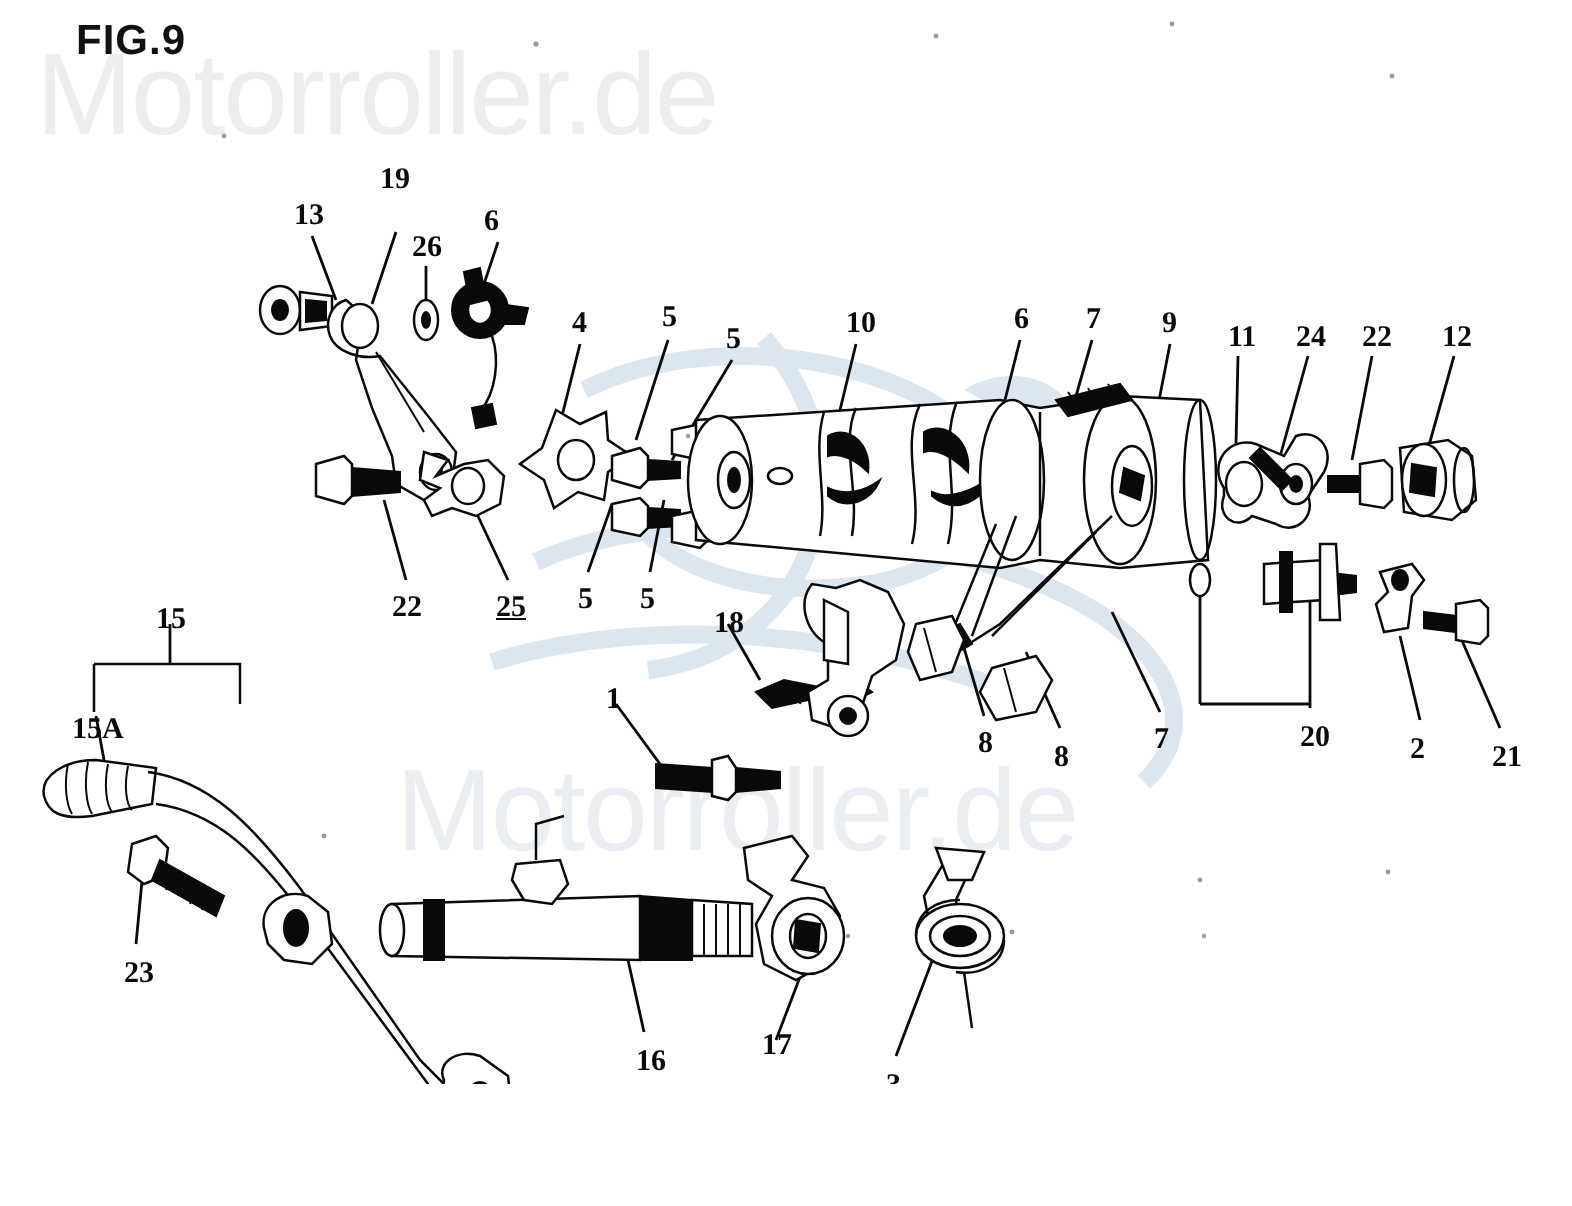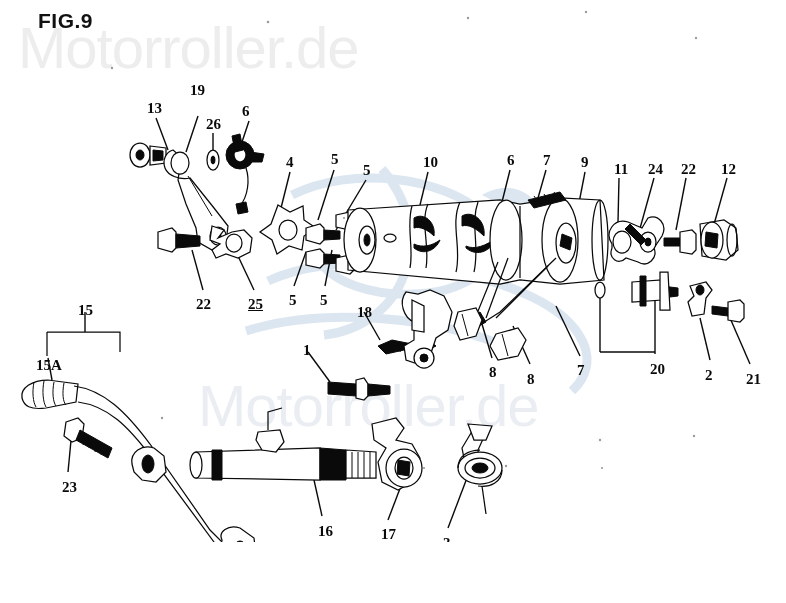--- a/index.html
+++ b/index.html
@@ -408,17 +408,17 @@
       <div class="callout" style="left: 489px; top: 365px;">8</div>
       <div class="callout" style="left: 527px; top: 372px;">8</div>
       <div class="callout" style="left: 577px; top: 363px;">7</div>
       <div class="callout" style="left: 650px; top: 362px;">20</div>
       <div class="callout" style="left: 705px; top: 368px;">2</div>
       <div class="callout" style="left: 746px; top: 372px;">21</div>
       <div class="callout" style="left: 78px; top: 303px;">15</div>
       <div class="callout" style="left: 36px; top: 358px;">15A</div>
       <div class="callout" style="left: 62px; top: 480px;">23</div>
       <div class="callout" style="left: 318px; top: 524px;">16</div>
-      <div class="callout" style="left: 381px; top: 527px;">17</div>
+      <div class="callout" style="left: 381px; top: 516px;">17</div>
       <div class="callout" style="left: 443px; top: 536px;">3</div>
     </div>
 
 </div>
 
 </body></html>

